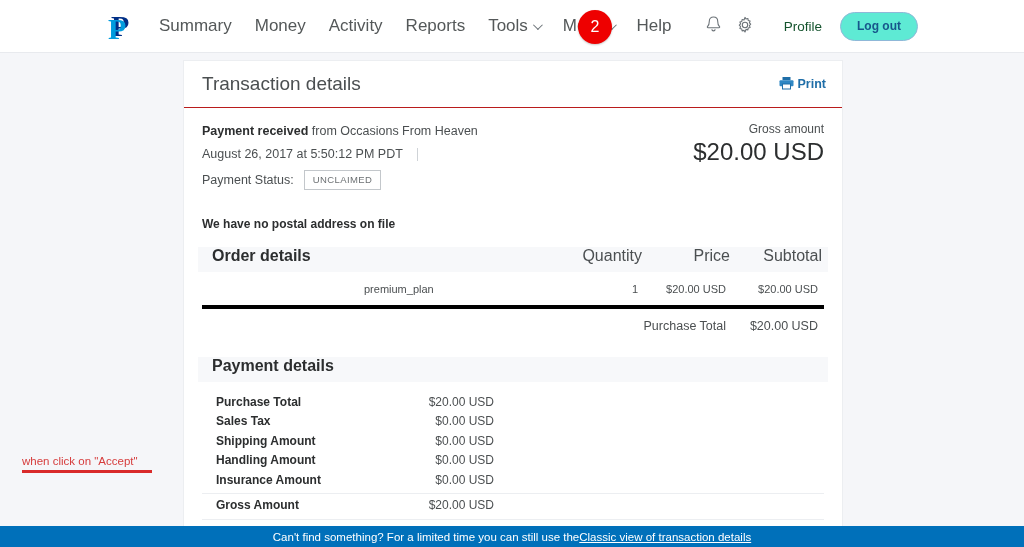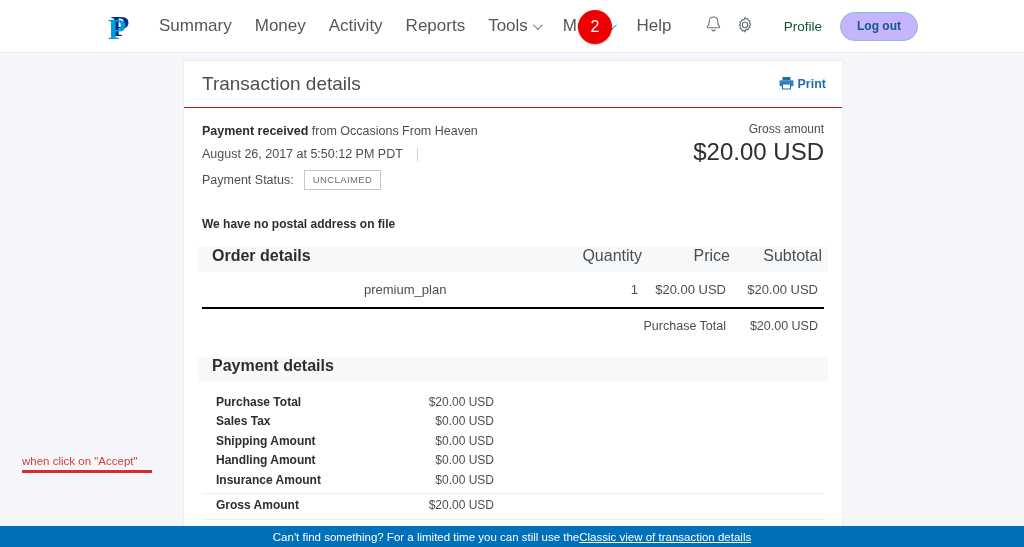--- a/index.html
+++ b/index.html
@@ -99,21 +99,21 @@
   #nav-right .ico { cursor: pointer; display: block; }
   #profile-link {
     font-size: 13.5px;
     color: #14532d;
     cursor: pointer;
     margin-left: 16px;
   }
   #logout-button {
     border: 1px solid #8fb8d8;
     border-radius: 20px;
-    background: #c4b5fd;
+    background: #5eead4;
     color: #17568b;
     font-size: 12px;
     font-weight: bold;
     font-family: "Liberation Sans", sans-serif;
     padding: 6px 16px 7px;
     cursor: pointer;
     margin-left: 4px;
   }
 
   
@@ -233,24 +233,24 @@
     color: #4b4f51;
     padding-right: 6px;
   }
   .col-qty { width: 120px; text-align: right; }
   .col-price { width: 88px; text-align: right; }
   .col-sub { width: 92px; text-align: right; }
 
   .order-row {
     display: flex;
     align-items: center;
-    font-size: 13px;
+    font-size: 11px;
     color: #4b4f51;
     height: 37px;
-    border-bottom: 2px solid #000000;
+    border-bottom: 4px solid #000000;
     padding-left: 14px;
   }
   .order-row .item-name { margin-left: 148px; }
   .order-row .cols { margin-left: auto; display: flex; padding-right: 6px; }
 
   .order-total-row {
     display: flex;
     align-items: center;
     font-size: 12.5px;
     color: #4b4f51;

